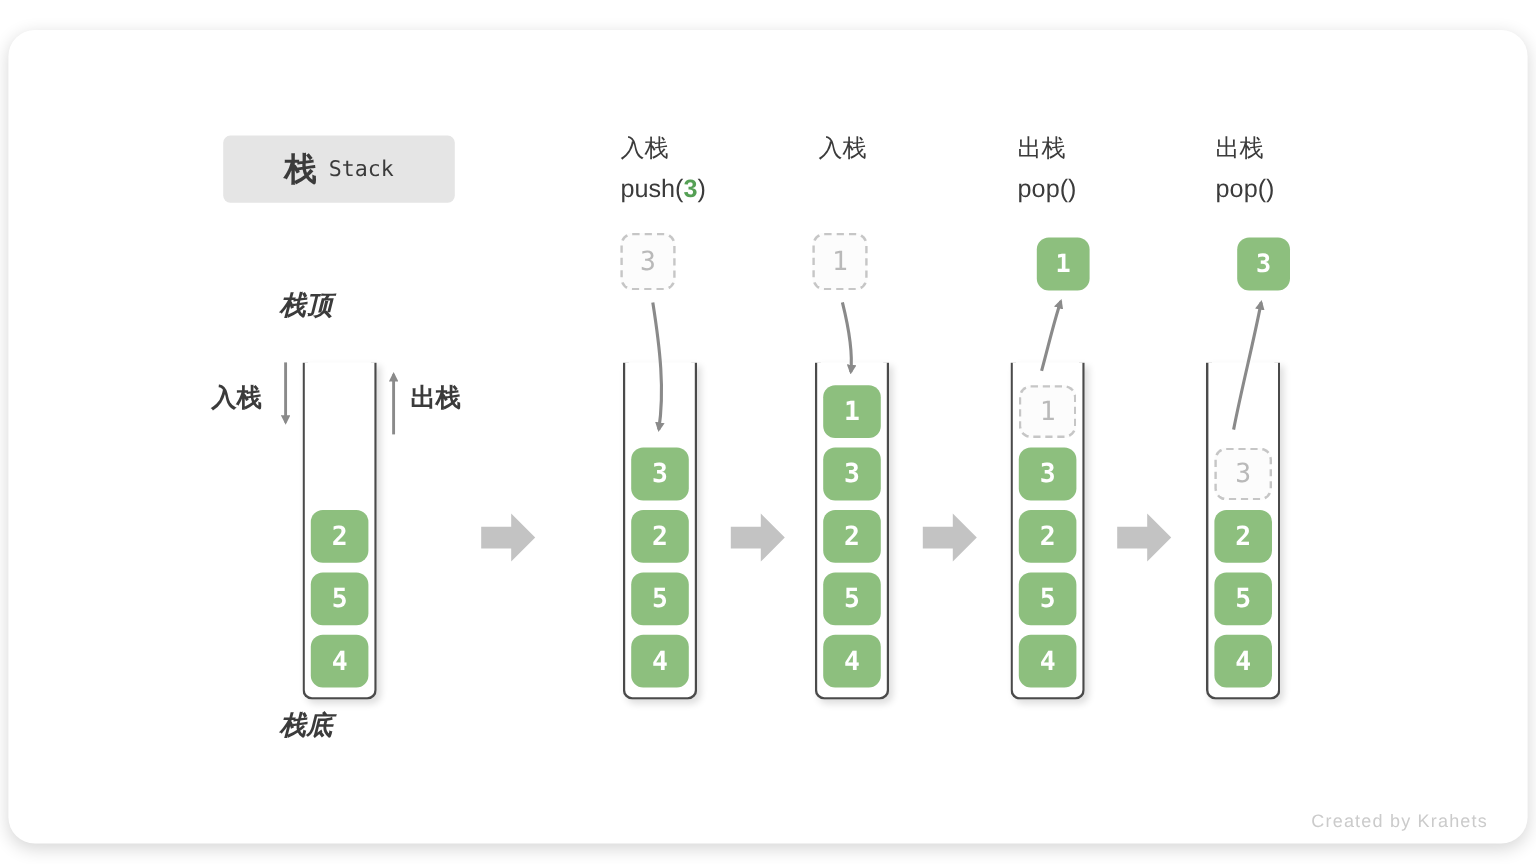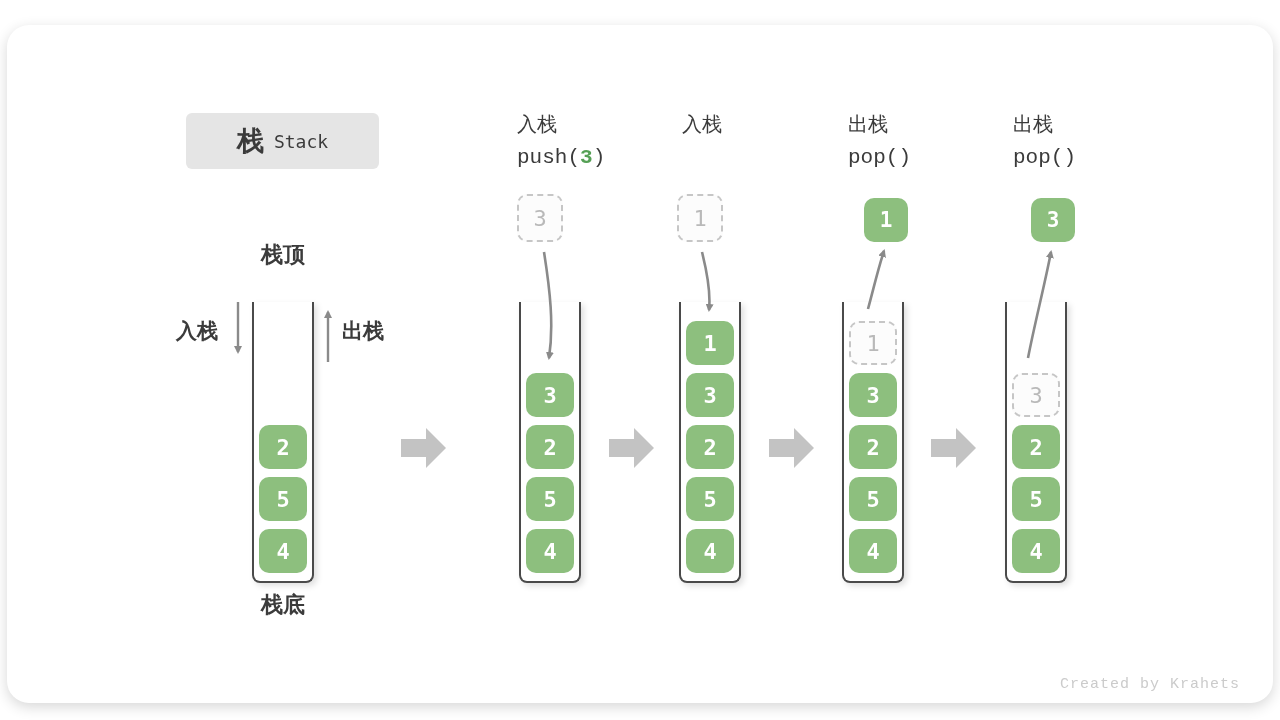--- a/index.html
+++ b/index.html
@@ -14,45 +14,45 @@
   .card{position:absolute;left:7px;top:25px;width:1266px;height:678px;
     background:var(--card-bg);border-radius:22px;
     box-shadow:0 4px 14px rgba(0,0,0,0.16);}
   .abs{position:absolute;}
   .title-box{left:179px;top:88px;width:193px;height:56px;background:var(--title-bg);
     border-radius:6px;display:flex;align-items:center;justify-content:center;gap:10px;
     color:var(--text-dark);}
   .title-zh{font-size:27px;font-weight:bold;}
   .title-en{font-family:"DejaVu Sans Mono",monospace;font-size:18px;}
   .side-label{font-size:22px;font-weight:bold;color:var(--text-dark);
-    width:100px;text-align:center;}
+    width:100px;font-style:italic;}
   .dir-label{font-size:21px;font-weight:bold;color:var(--text-dark);}
   .col-header{top:83px;width:160px;color:var(--text-dark);line-height:33px;}
   .col-header .zh{font-size:20px;font-weight:500;}
-  .col-header .code{font-family:Liberation Mono, monospace;font-size:21px;}
+  .col-header .code{font-family:Liberation Sans, sans-serif;font-size:21px;}
   .col-header .arg{color:var(--code-green);font-weight:bold;}
   .float-box{width:46px;height:48px;border-radius:10px;display:flex;align-items:center;
     justify-content:center;font-family:"DejaVu Sans Mono",monospace;}
   .float-dashed{border:2px dashed var(--ghost-border);background:#fcfcfc;
     color:var(--ghost-text);font-size:22px;top:169px;}
   .float-solid{width:44px;height:44px;background:var(--box-green);color:#fff;
     font-size:21px;font-weight:bold;top:173px;}
   .stack{top:277px;width:62px;height:281px;border-left:2px solid var(--wall);
     border-right:2px solid var(--wall);border-bottom:2px solid var(--wall);
     border-radius:0 0 8px 8px;box-shadow:3px 3px 6px rgba(0,0,0,0.13);
     display:flex;flex-direction:column;justify-content:flex-end;align-items:center;
     gap:8px;padding-bottom:8px;background:#fff;}
   .cell{width:48px;height:44px;border-radius:10px;background:var(--box-green);
     color:#fff;display:flex;align-items:center;justify-content:center;
     font-family:"DejaVu Sans Mono",monospace;font-size:22px;font-weight:bold;
     flex:0 0 44px;}
   .cell.ghost{background:#fcfcfc;border:2px dashed var(--ghost-border);
     color:var(--ghost-text);font-weight:normal;}
   .overlay{left:0;top:0;width:1266px;height:678px;pointer-events:none;}
-  .credit{right:33px;bottom:10px;font-family:Liberation Mono, monospace;
+  .credit{right:33px;bottom:10px;font-family:Liberation Sans, sans-serif;
     font-size:15px;color:var(--credit);letter-spacing:1px;}
 </style>
 </head>
 <body>
 
 <div class="card">
 
   <div class="abs title-box">
     <span class="title-zh">栈</span>
     <span class="title-en">Stack</span>

